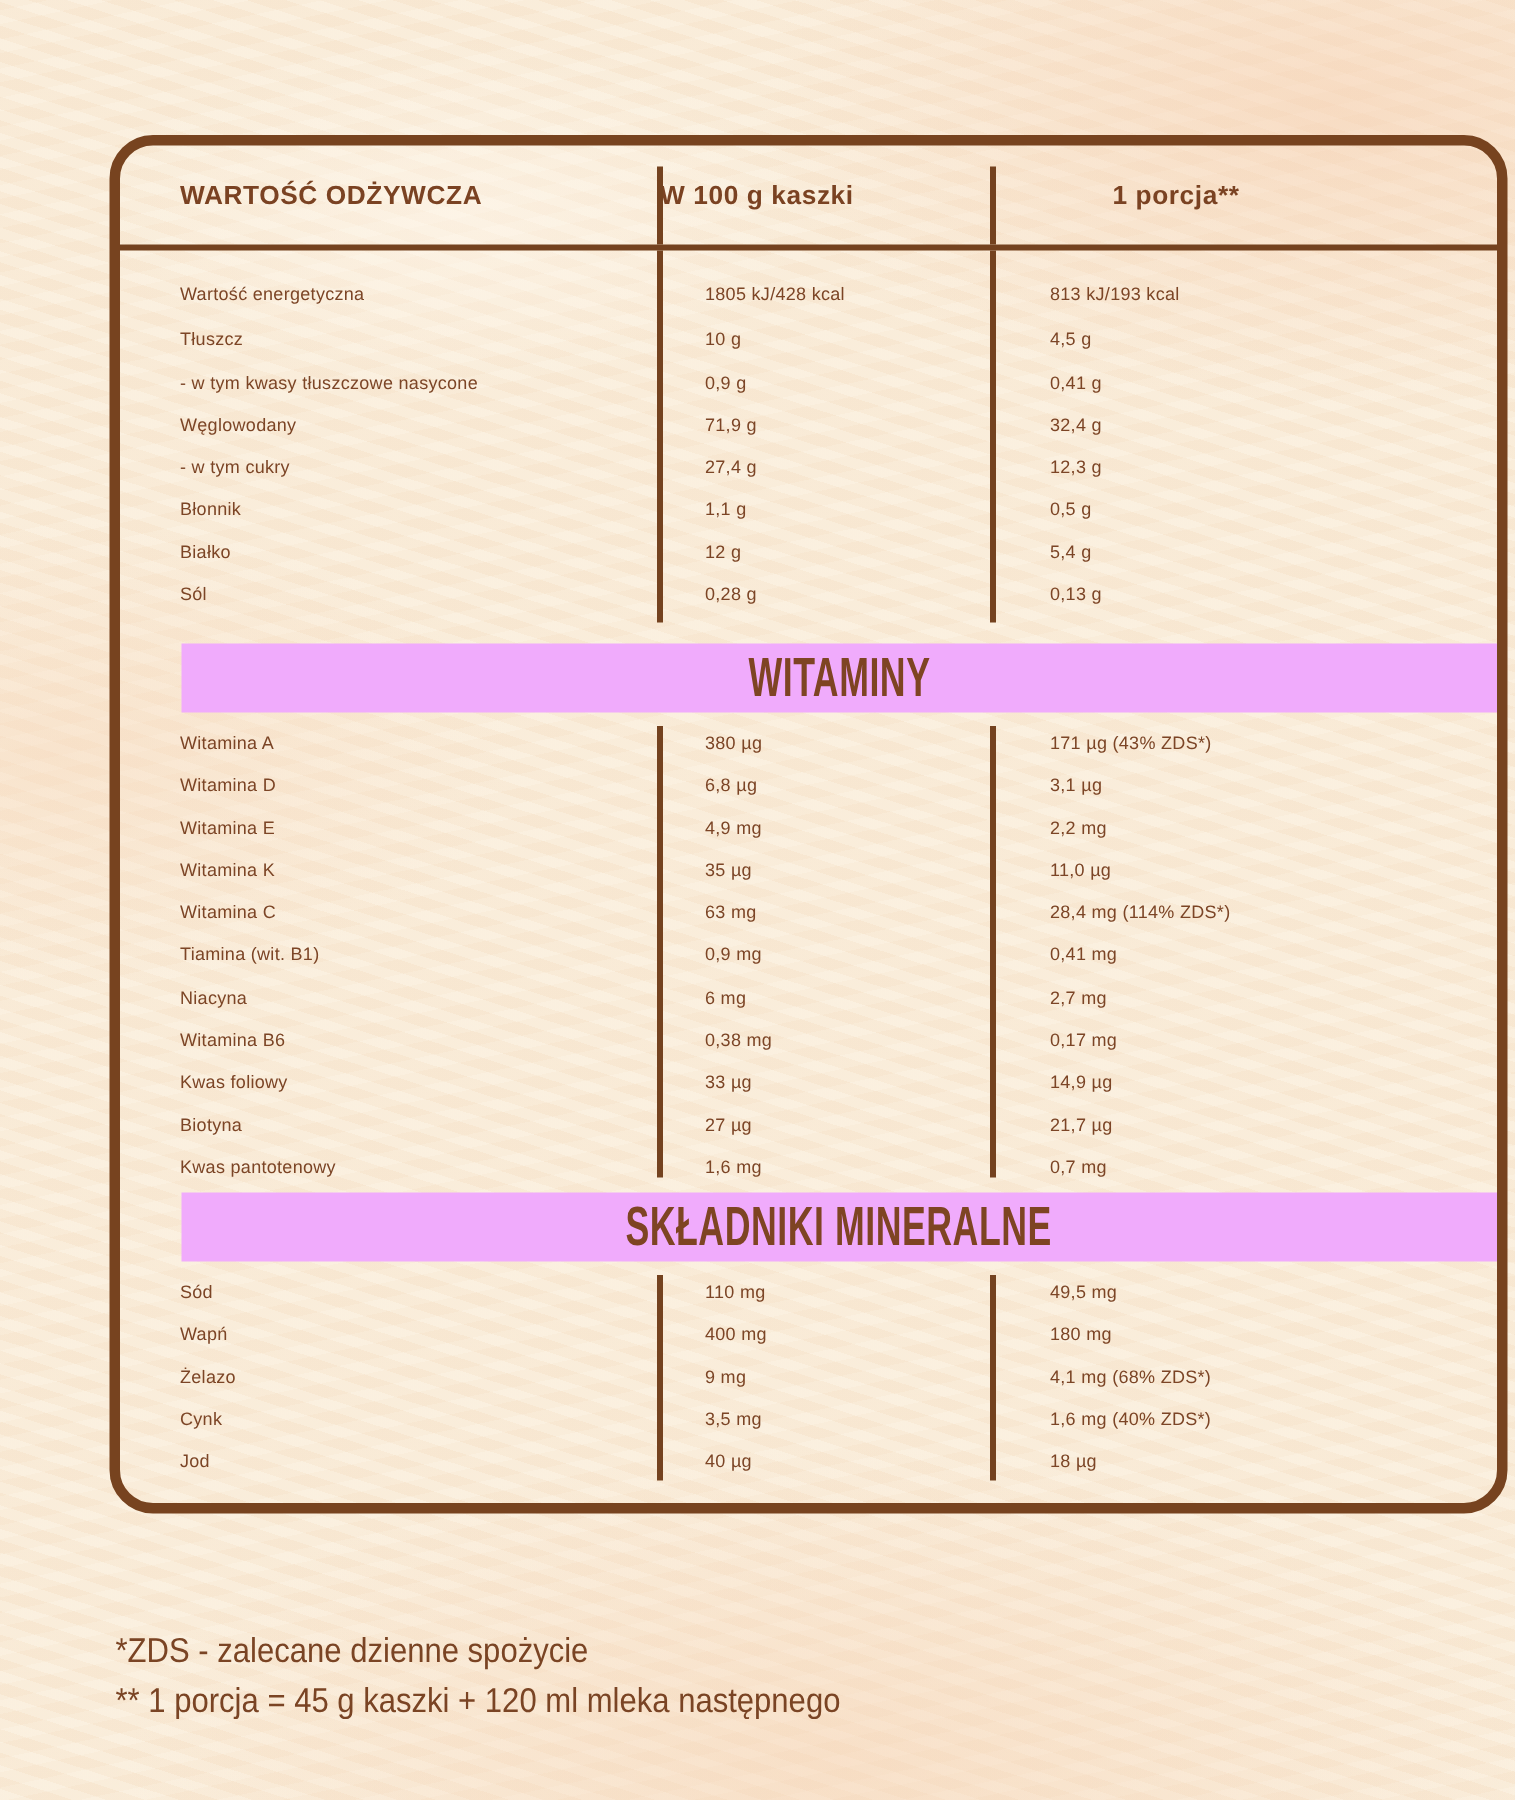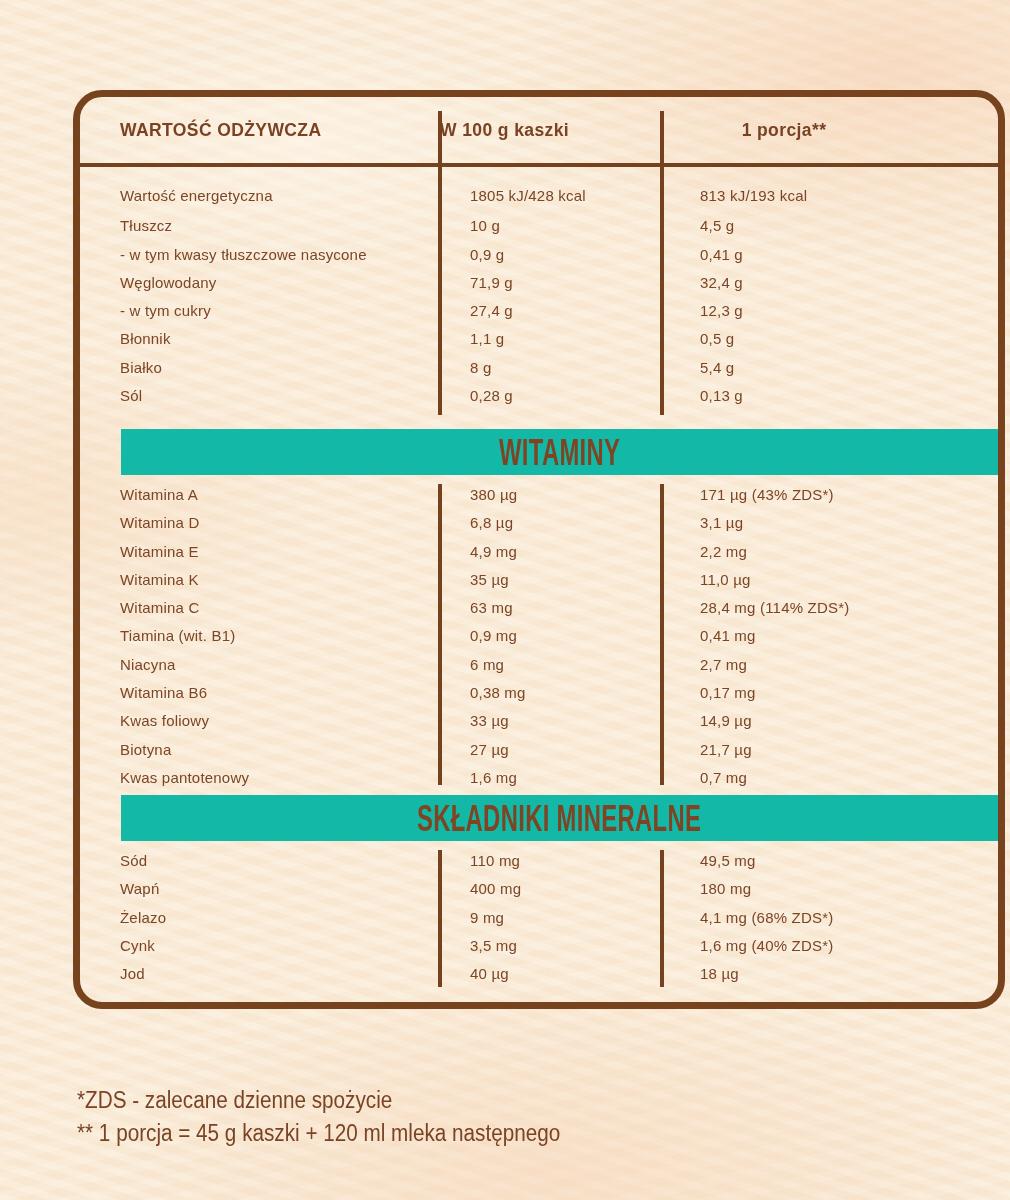--- a/index.html
+++ b/index.html
@@ -17,37 +17,37 @@
   }
   .panel{
     position:absolute;left:73px;top:90px;width:932px;height:919px;
     box-sizing:border-box;border:7px solid #77431f;border-radius:29px;
     overflow:hidden;display:flex;flex-direction:column;
   }
   .sect{position:relative;flex:0 0 auto;box-sizing:border-box;}
   .vline{position:absolute;width:4px;background:#74421f;}
   .vline.c1{left:358px;}
   .vline.c2{left:580px;}
-  .row{display:flex;line-height:28.3px;font-size:15px;color:#7c4526;letter-spacing:0.2px;}
+  .row{display:flex;line-height:28.3px;font-size:12px;color:#7c4526;letter-spacing:0.2px;}
   .cell1{flex:0 0 360px;box-sizing:border-box;padding-left:40px;}
   .cell2{flex:0 0 222px;box-sizing:border-box;padding-left:30px;}
   .cell3{flex:1 1 auto;box-sizing:border-box;padding-left:38px;}
   
   .hdr{height:70px;border-bottom:4px solid #74421f;display:flex;align-items:center;}
   .hdr .vline{top:14px;bottom:0;}
   .hdr .cell{font-weight:bold;font-size:17.5px;color:#7a4222;letter-spacing:0.4px;}
   .hdr .h1{flex:0 0 360px;box-sizing:border-box;padding-left:40px;}
   .hdr .h2{flex:0 0 222px;}
   .hdr .h3{flex:1 1 auto;box-sizing:border-box;text-align:center;padding-right:92px;}
   
   .macro{height:262px;padding-top:15px;}
   .macro .vline{top:0;bottom:14px;}
   .macro .group{margin-top:2px;}
   
-  .band{height:46px;background:#14b8a6;display:flex;align-items:center;justify-content:center;margin-left:41px;}
+  .band{height:46px;background:#f0abfc;display:flex;align-items:center;justify-content:center;margin-left:41px;}
   .band-title{
     font-weight:bold;font-size:34px;color:#7e4423;letter-spacing:0.5px;
     transform:scale(0.70,1.08);transform-origin:center;white-space:nowrap;
   }
   
   .vits{height:320px;padding-top:6px;}
   .vits .vline{top:9px;bottom:10px;}
   
   .mins{flex:1 1 auto;padding-top:6px;}
   .mins .vline{top:9px;bottom:15px;}
@@ -97,21 +97,21 @@
         <div class="cell2">27,4 g</div>
         <div class="cell3">12,3 g</div>
       </div>
       <div class="row">
         <div class="cell1">Błonnik</div>
         <div class="cell2">1,1 g</div>
         <div class="cell3">0,5 g</div>
       </div>
       <div class="row">
         <div class="cell1">Białko</div>
-        <div class="cell2">8 g</div>
+        <div class="cell2">12 g</div>
         <div class="cell3">5,4 g</div>
       </div>
       <div class="row">
         <div class="cell1">Sól</div>
         <div class="cell2">0,28 g</div>
         <div class="cell3">0,13 g</div>
       </div>
     </div>
   </div>
 

